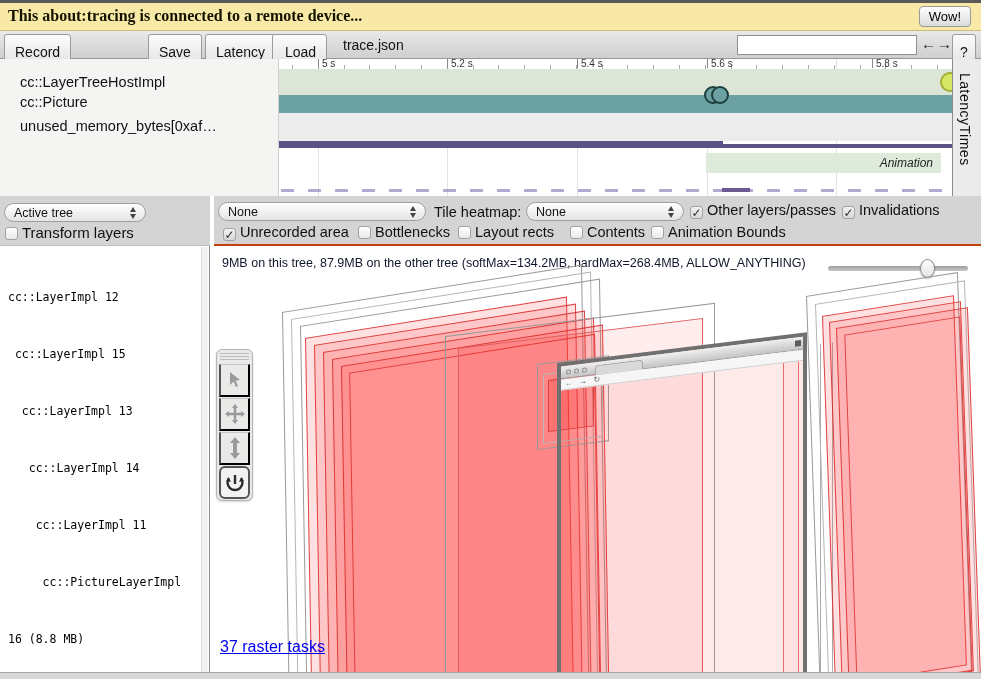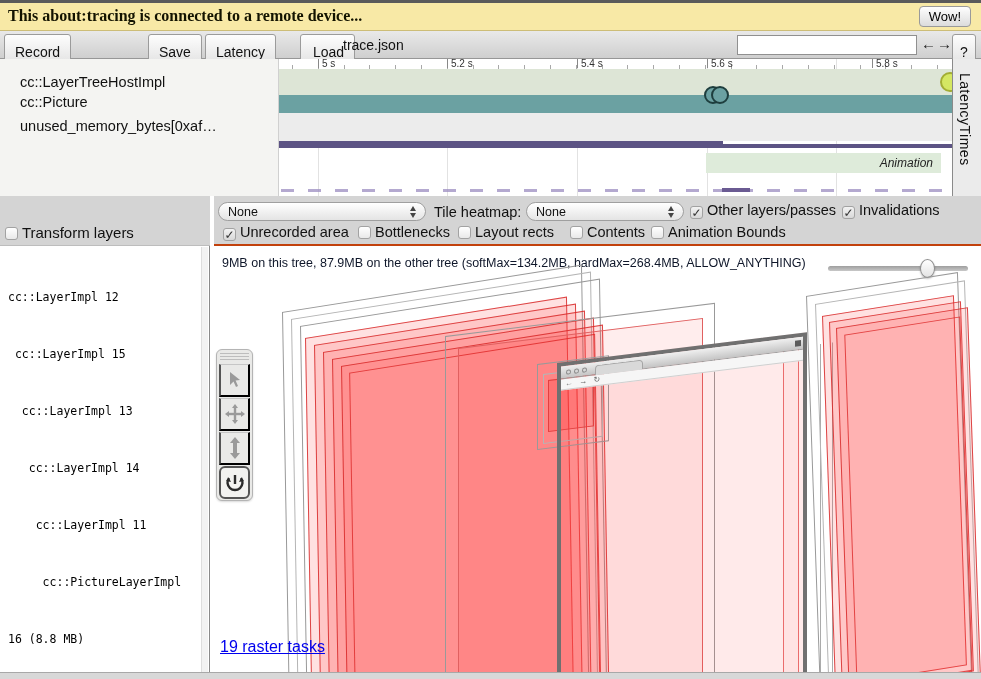--- a/index.html
+++ b/index.html
@@ -13,21 +13,21 @@
   #banner .txt { position:absolute; left:8px; top:4px; font-family:"Liberation Serif", serif; font-weight:bold; font-size:16px; color:#131300; }
   #wow-btn { position:absolute; right:10px; top:3px; height:21px; padding:0 9px; font-size:13px;
     background:linear-gradient(#fefefe,#dcdcdc); border:1px solid #9a9a9a; border-radius:4px; line-height:19px; }
 
   #toolbar { left:0; top:31px; width:981px; height:28px; background:linear-gradient(#e9e9e9,#cfcfcf); border-bottom:1px solid #979797; }
   .tb-btn { position:absolute; top:3px; height:36px; padding:0 10px; font-size:14px; line-height:20px;
     background:linear-gradient(#fdfdfd,#dedede); border:1px solid #9b9b9b; border-radius:3px; color:#111; }
   #btn-record { left:4px; }
   #btn-save { left:148px; }
   #btn-upload { left:205px; }
-  #btn-load { left:300px;padding-left:12px; }
+  #btn-load { left:272px;padding-left:12px; }
   #file-name { position:absolute; left:343px; top:6px; font-size:14px; color:#111; }
   #search-box { position:absolute; left:737px; top:4px; width:180px; height:20px; border:1px solid #909090; background:#fff; font-size:13px; padding:0 4px; }
   .nav-arrow { position:absolute; top:4px; font-size:15px; color:#222; background:none; border:none; }
   #nav-prev { left:921px; } #nav-next { left:937px; }
   #help-btn { left:952px; top:3px; width:24px; text-align:center; padding:0; }
 
   
   #timeline { left:0; top:59px; width:981px; height:137px; background:#fff; border-bottom:1px solid #8a8a8a; }
   #tl-labels { position:absolute; left:0; top:0; width:279px; height:137px; background:#f4f4f2; border-right:1px solid #d0d0d0; }
   .tl-label { position:absolute; left:20px; font-size:14.5px; color:#111; }
@@ -223,20 +223,27 @@
   </div>
   <div id="side-tabs">
     <div class="vtext">
       <span>Latency</span><span>Times</span>
     </div>
   </div>
 </div>
 
 <div class="abs" id="sidebar">
   <div id="sidebar-controls">
+    <div class="mac-select" id="tree-mode-select">
+      <span>Active tree</span>
+      <span class="ud">
+          <i class="up"></i>
+          <i class="dn"></i>
+        </span>
+    </div>
     <label id="transform-row">
       <span class="cb"></span>
       <span>Transform layers</span>
     </label>
   </div>
   <div id="layer-tree">
     <div>cc::LayerImpl 12</div>
     <div> cc::LayerImpl 15</div>
     <div>  cc::LayerImpl 13</div>
     <div>   cc::LayerImpl 14</div>
@@ -380,16 +387,16 @@
         <g stroke="#2b2b2b" stroke-width="2.4" fill="none">
           <path d="M4 5 A7.5 7.5 0 1 0 16 5"></path>
           <line x1="10" y1="2" x2="10" y2="11"></line>
         </g>
         <path d="M4 5 L1 8 L6 9 Z" fill="#2b2b2b"></path>
         <path d="M16 5 L19 8 L14 9 Z" fill="#2b2b2b"></path>
       </svg>
     </button>
   </div>
 
-  <a href="#" id="raster-link">19 raster tasks</a>
+  <a href="#" id="raster-link">37 raster tasks</a>
 </div>
 
 <div class="abs" id="bottom-strip"></div>
 
 </body></html>

